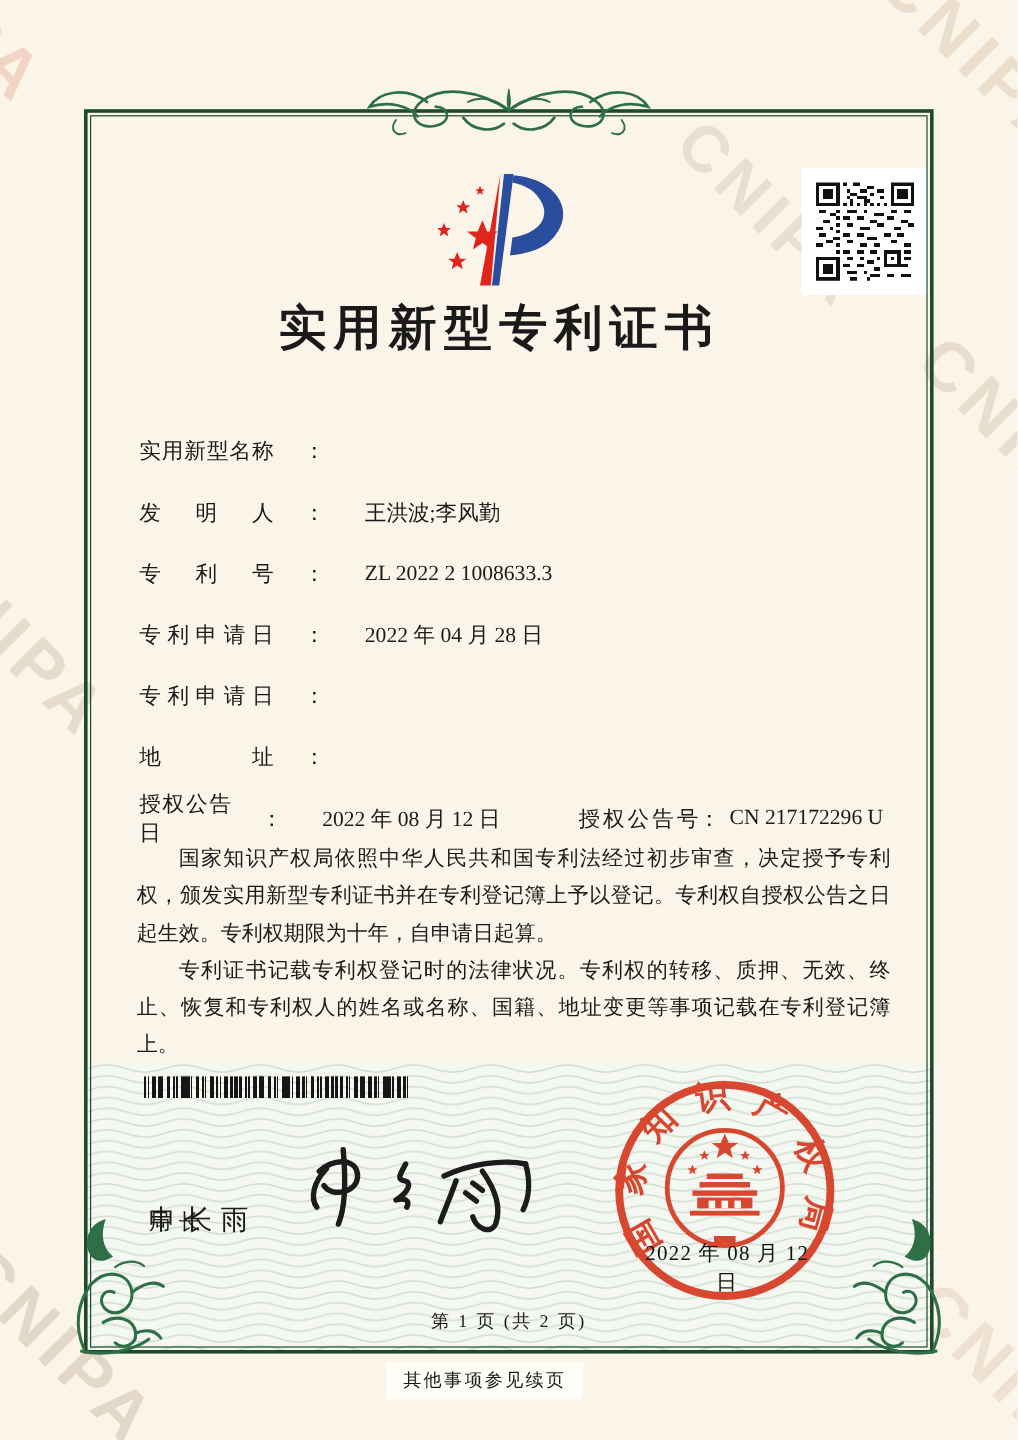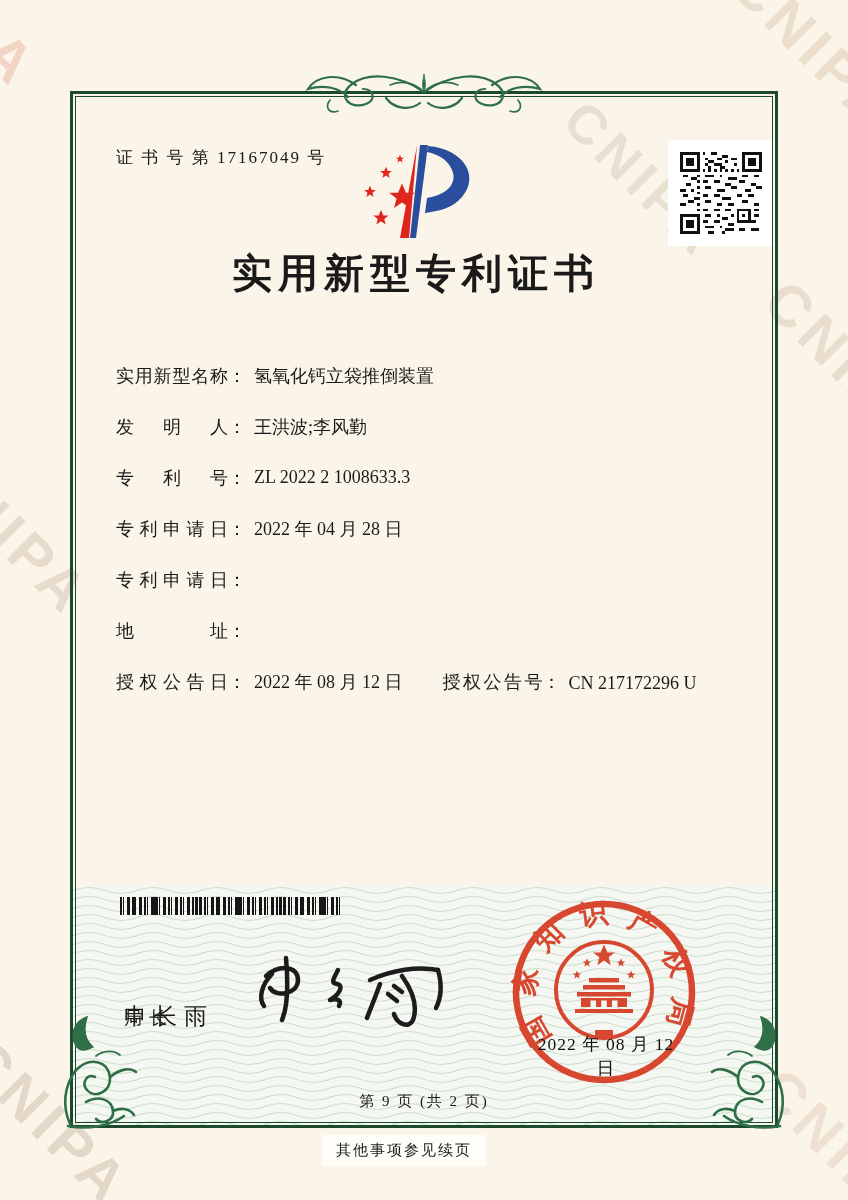--- a/index.html
+++ b/index.html
@@ -28,25 +28,25 @@
   .cert-no{position:absolute; left:116px; top:146px; font-size:17px; letter-spacing:2px; z-index:2;}
   .logo{position:absolute; left:354px; top:140px; z-index:2;}
   .qr-box{position:absolute; left:668px; top:140px; width:106px; height:106px; background:#fff; z-index:2;
           display:flex; align-items:center; justify-content:center;}
   .title{
     position:absolute; left:70px; width:692px; top:246px; text-align:center;
     font-size:40px; font-weight:bold; letter-spacing:6px; z-index:2;
   }
   
   .fields{position:absolute; left:116px; top:350px; width:620px; z-index:2; font-size:18px;}
-  .frow{height:51px; display:flex; align-items:center;}
+  .frow{height:51px; display:flex; align-items:center;gap:25px;}
   .flabel{display:inline-block; width:112px; text-align:justify; text-align-last:justify;}
   .fcolon{margin-right:8px;}
   .fvalue{white-space:nowrap;}
-  .fgroup2{display:flex; align-items:flex-end; margin-left:40px;}
+  .fgroup2{display:flex; align-items:center; margin-left:40px;}
   .fgroup2 .flabel{width:100px;}
   
   .paras{position:absolute; left:114px; top:700px; width:628px; z-index:2;
          font-size:17.5px; line-height:31px; text-align:justify;}
   .paras p{margin:0; text-indent:2em;}
   
   .wave-panel{position:absolute; left:73px; top:886px; width:702px; height:239px; z-index:1;}
   
   .barcode{
     position:absolute; left:120px; top:897px; width:221px; height:18px; z-index:2;
@@ -109,21 +109,20 @@
         <path d="M130,28 C104,10 74,8 58,20 C42,32 56,46 72,40 C82,36 80,25 69,25"></path>
         <path d="M62,21 C44,8 22,12 14,25 C30,20 46,24 54,33"></path>
         <path d="M92,34 C100,45 116,47 126,39"></path>
         <path d="M130,28 C120,18 106,16 96,21" stroke-width="1.6"></path>
         <path d="M36,36 C30,44 36,50 44,47" stroke-width="1.6"></path>
       </g>
       <path d="M130,28 C127,20 130,14 130,10 C130,14 133,20 130,28 Z" fill="#2e6f45" stroke-width="1"></path>
     </g>
   </svg>
 
-  <div class="cert-no">证 书 号 第 17167049 号</div>
 
   <svg class="logo" width="136" height="108" viewBox="0 0 136 108">
     <path d="M74,6 C110,9 126,36 108,57 C98,69 84,71 71,73 L73,58 C92,55 104,44 98,30 C93,18 82,14 73,12 Z" fill="#2b4d9e"></path>
     <path d="M66,5 L74,5 L62,98 L56,98 Z" fill="#2b4d9e"></path>
     <path d="M63,5 L46,98 L55,98 Z" fill="#e0261c"></path>
     <g fill="#e0261c">
       <path transform="translate(48,57) scale(1.35)" d="M0,-10 L2.94,-3.09 L9.51,-3.09 L4.05,1.18 L5.88,8.09 L0,4 L-5.88,8.09 L-4.05,1.18 L-9.51,-3.09 L-2.94,-3.09 Z"></path>
       <path transform="translate(32,33) scale(0.62)" d="M0,-10 L2.94,-3.09 L9.51,-3.09 L4.05,1.18 L5.88,8.09 L0,4 L-5.88,8.09 L-4.05,1.18 L-9.51,-3.09 L-2.94,-3.09 Z"></path>
       <path transform="translate(46,19) scale(0.42)" d="M0,-10 L2.94,-3.09 L9.51,-3.09 L4.05,1.18 L5.88,8.09 L0,4 L-5.88,8.09 L-4.05,1.18 L-9.51,-3.09 L-2.94,-3.09 Z"></path>
       <path transform="translate(16,52) scale(0.62)" d="M0,-10 L2.94,-3.09 L9.51,-3.09 L4.05,1.18 L5.88,8.09 L0,4 L-5.88,8.09 L-4.05,1.18 L-9.51,-3.09 L-2.94,-3.09 Z"></path>
@@ -163,21 +162,20 @@
       </g>
     </svg>
   </div>
 
   <div class="title">实用新型专利证书</div>
 
   <div class="fields">
     <div class="frow">
       <span class="flabel">实用新型名称</span>
         <span class="fcolon">：</span>
-        <span class="fvalue">氢氧化钙立袋推倒装置</span>
     </div>
     <div class="frow">
       <span class="flabel">发明人</span>
         <span class="fcolon">：</span>
         <span class="fvalue">王洪波;李风勤</span>
     </div>
     <div class="frow">
       <span class="flabel">专利号</span>
         <span class="fcolon">：</span>
         <span class="fvalue">ZL 2022 2 1008633.3</span>
@@ -200,20 +198,24 @@
         <span class="fcolon">：</span>
         <span class="fvalue">2022 年 08 月 12 日</span>
       <span class="fgroup2">
         <span class="flabel">授权公告号</span>
           <span class="fcolon">：</span>
           <span class="fvalue">CN 217172296 U</span>
       </span>
     </div>
   </div>
 
+  <div class="paras">
+    <p>国家知识产权局依照中华人民共和国专利法经过初步审查，决定授予专利权，颁发实用新型专利证书并在专利登记簿上予以登记。专利权自授权公告之日起生效。专利权期限为十年，自申请日起算。</p>
+    <p>专利证书记载专利权登记时的法律状况。专利权的转移、质押、无效、终止、恢复和专利权人的姓名或名称、国籍、地址变更等事项记载在专利登记簿上。</p>
+  </div>
 
   <div class="barcode"></div>
 
   <div class="signer-title">局长</div>
   <div class="signer-name">申长雨</div>
 
   <svg class="signature" width="220" height="110" viewBox="0 0 220 110">
     <g fill="none" stroke="#1c1c1c" stroke-width="4.5" stroke-linecap="round" stroke-linejoin="round">
       <path d="M30,38 C20,48 16,62 22,70"></path>
       <path d="M24,40 C38,28 56,30 56,44 C56,58 34,62 28,52"></path>
@@ -274,16 +276,16 @@
       <path d="M16,118 C8,100 10,80 22,64"></path>
       <path d="M22,64 C36,50 54,55 56,71 C57,86 41,93 33,84 C27,77 33,67 41,71"></path>
       <path d="M32,96 C44,89 58,93 59,105 C60,115 48,119 42,113"></path>
       <path d="M22,40 C15,28 21,15 33,11 C29,23 31,34 39,41 C32,45 26,45 22,40 Z" fill="#2e6f45" stroke-width="1.4"></path>
       <path d="M56,71 C66,63 76,61 82,66"></path>
       <path d="M59,105 C68,101 76,103 80,109"></path>
       <path d="M42,50 C50,44 60,44 66,49" stroke-width="1.8"></path>
     </g>
   </svg>
 
-  <div class="page-info">第 9 页 (共 2 页)</div>
+  <div class="page-info">第 1 页 (共 2 页)</div>
   <div class="foot-note">其他事项参见续页</div>
 
 </div>
 
 </body></html>

